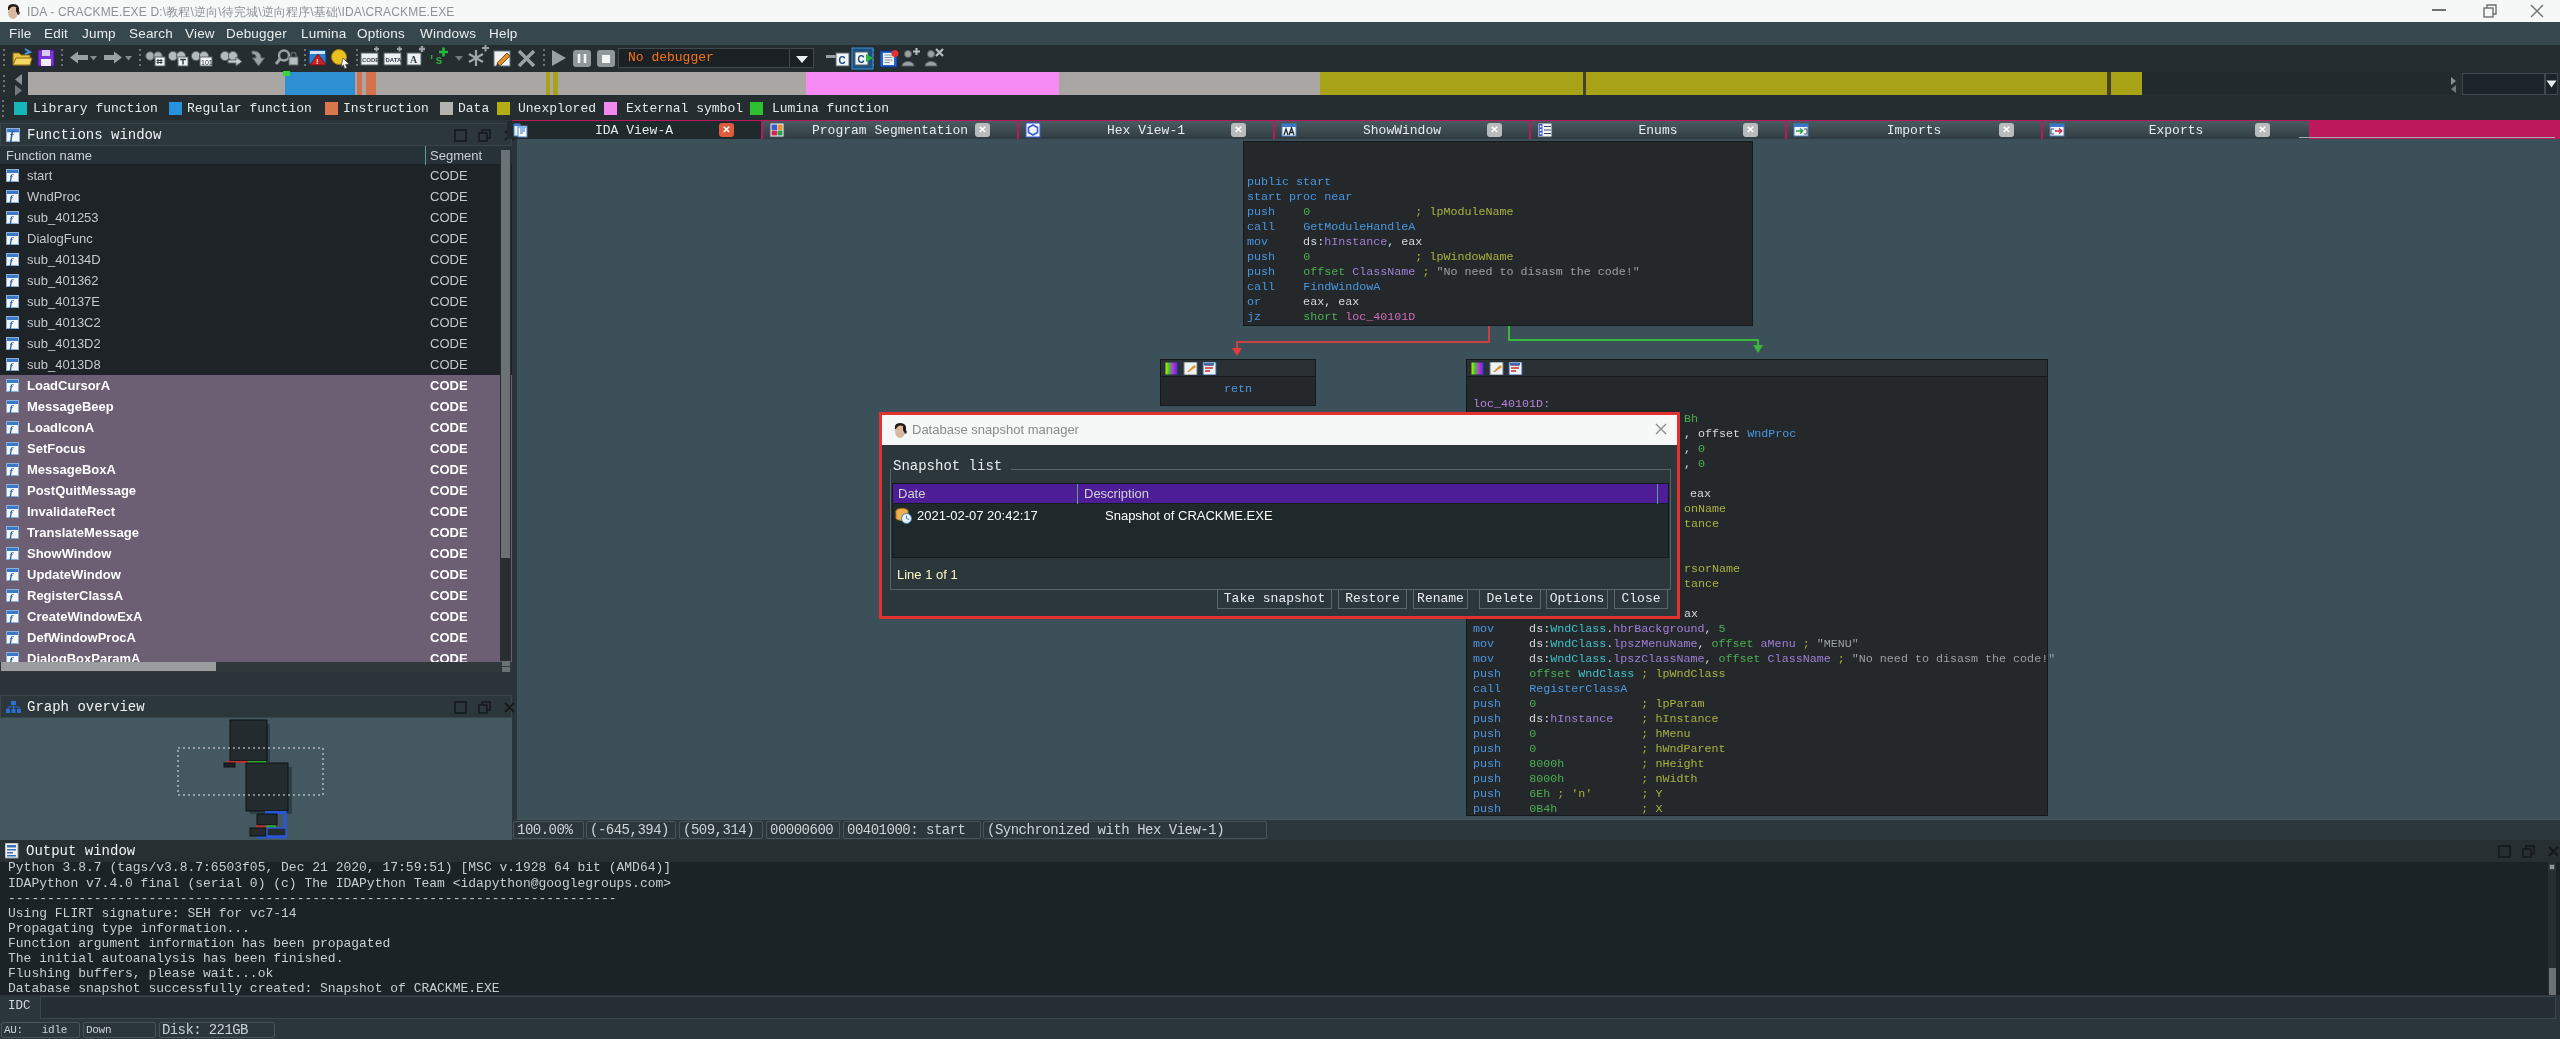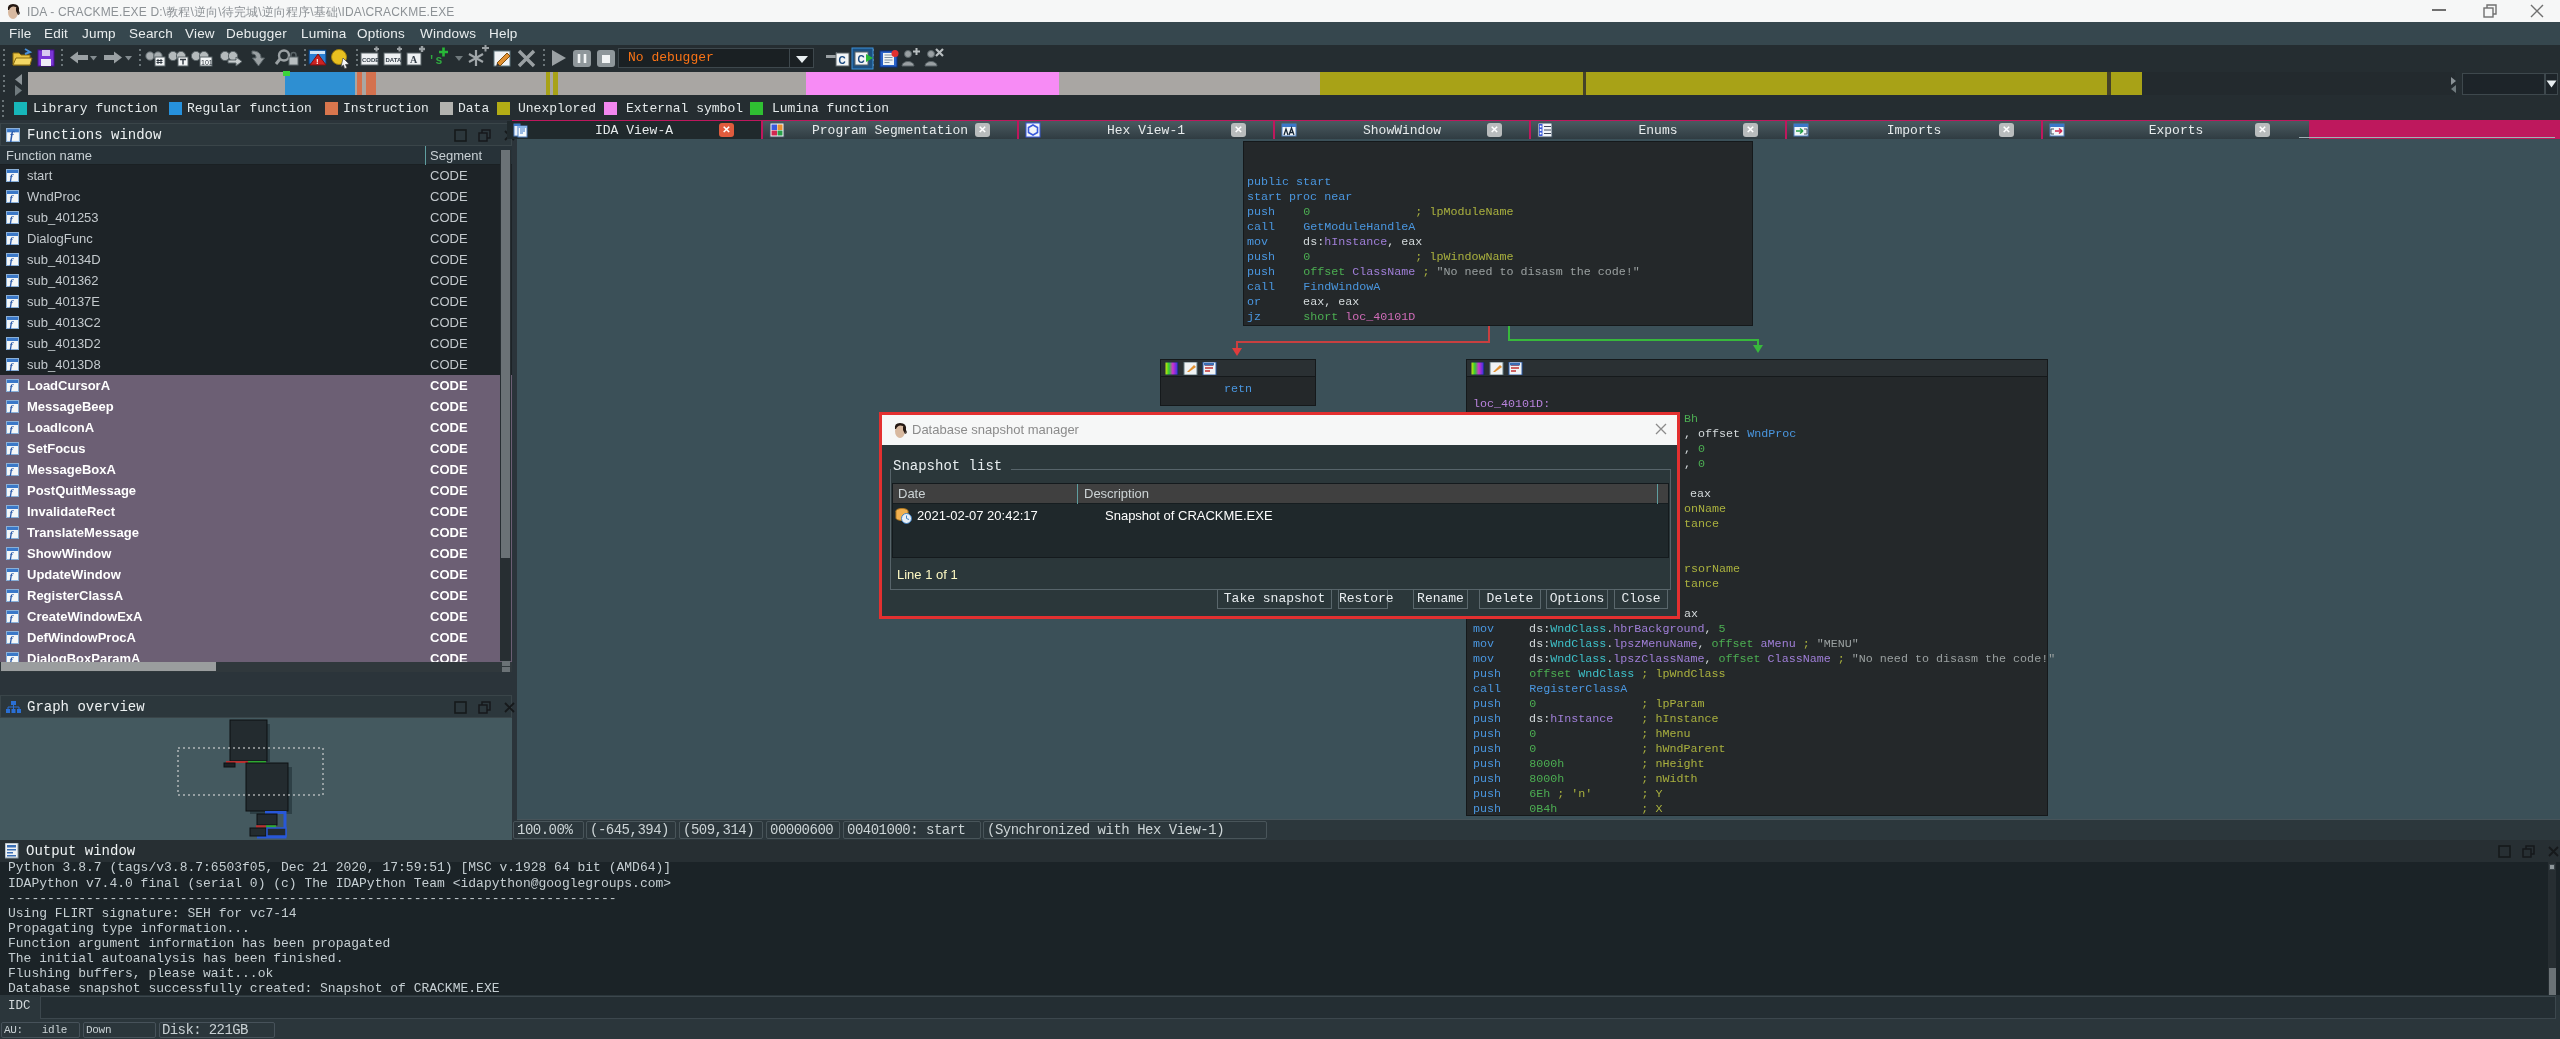--- a/index.html
+++ b/index.html
@@ -727,38 +727,38 @@
         <path d="M12 5 Q17 7 14 13 L12 9 Z" fill="#241812"></path>
       </svg>
     <div class="t">Database snapshot manager</div>
     <svg class="abs" style="left:772px;top:7px" width="14" height="14" viewBox="0 0 14 14">
         <path d="M2 2 L12 12 M12 2 L2 12" stroke="#8b8b8b" stroke-width="1.3"></path>
       </svg>
   </div>
   <div class="abs" style="left:8px;top:54px;width:781px;height:121px;border:1px solid #57646a"></div>
   <div class="abs" style="left:9px;top:43px;width:120px;height:18px;background:#2b373a;font:14px 'Liberation Mono',monospace;color:#e8eef0;padding-left:2px">Snapshot list</div>
   <div class="abs" style="left:10px;top:68px;width:777px;height:75px;background:#1f282b;border:1px solid #141a1d">
-    <div class="abs" style="left:0;top:0;width:775px;height:20px;background:#404040;border-bottom:1px solid #161d20">
+    <div class="abs" style="left:0;top:0;width:775px;height:20px;background:#4c1d95;border-bottom:1px solid #161d20">
       <div class="abs" style="left:5px;top:2px;font:13px 'Liberation Sans',sans-serif;color:#ccd3d5">Date</div>
       <div class="abs" style="left:191px;top:2px;font:13px 'Liberation Sans',sans-serif;color:#ccd3d5">Description</div>
       <div class="abs" style="left:184px;top:0;width:1px;height:20px;background:#5f9ea0"></div>
       <div class="abs" style="left:764px;top:0;width:1px;height:20px;background:#5f9ea0"></div>
     </div>
     <svg class="abs" style="left:2px;top:23px" width="17" height="17" viewBox="0 0 17 17">
         <ellipse cx="7" cy="4" rx="6" ry="2.5" fill="#f0b050" stroke="#b07820"></ellipse>
         <path d="M1 4 V11 C1 12.5 4 13.5 7 13.5 C10 13.5 13 12.5 13 11 V4" fill="#f0b050" stroke="#b07820"></path>
         <circle cx="11.5" cy="11.5" r="5" fill="#e8f0f8" stroke="#4080c0"></circle>
         <path d="M11.5 8.5 V11.5 L14 12.5" stroke="#4080c0" fill="none"></path>
       </svg>
     <div class="abs" style="left:24px;top:24px;font:13px 'Liberation Sans',sans-serif;color:#fdfdfd">2021-02-07 20:42:17</div>
     <div class="abs" style="left:212px;top:24px;font:13px 'Liberation Sans',sans-serif;color:#fdfdfd">Snapshot of CRACKME.EXE</div>
   </div>
   <div class="abs" style="left:15px;top:152px;font:13px 'Liberation Sans',sans-serif;color:#fef9c3">Line 1 of 1</div>
   <div class="dbtn" style="left:335px;width:115px">Take snapshot</div>
-  <div class="dbtn" style="left:456px;width:50px">Restore</div>
+  <div class="dbtn" style="left:456px;width:69px">Restore</div>
   <div class="dbtn" style="left:531px;width:55px">Rename</div>
   <div class="dbtn" style="left:597px;width:62px">Delete</div>
   <div class="dbtn" style="left:664px;width:62px">Options</div>
   <div class="dbtn" style="left:732px;width:54px">Close</div>
 </div>
 
 <div id="outwin">
   <div id="outtitle">
     <svg class="abs" style="left:5px;top:3px" width="15" height="16" viewBox="0 0 15 16">
         <rect x="0" y="0" width="13" height="15" fill="#f0f3f5" stroke="#8898a2"></rect>

